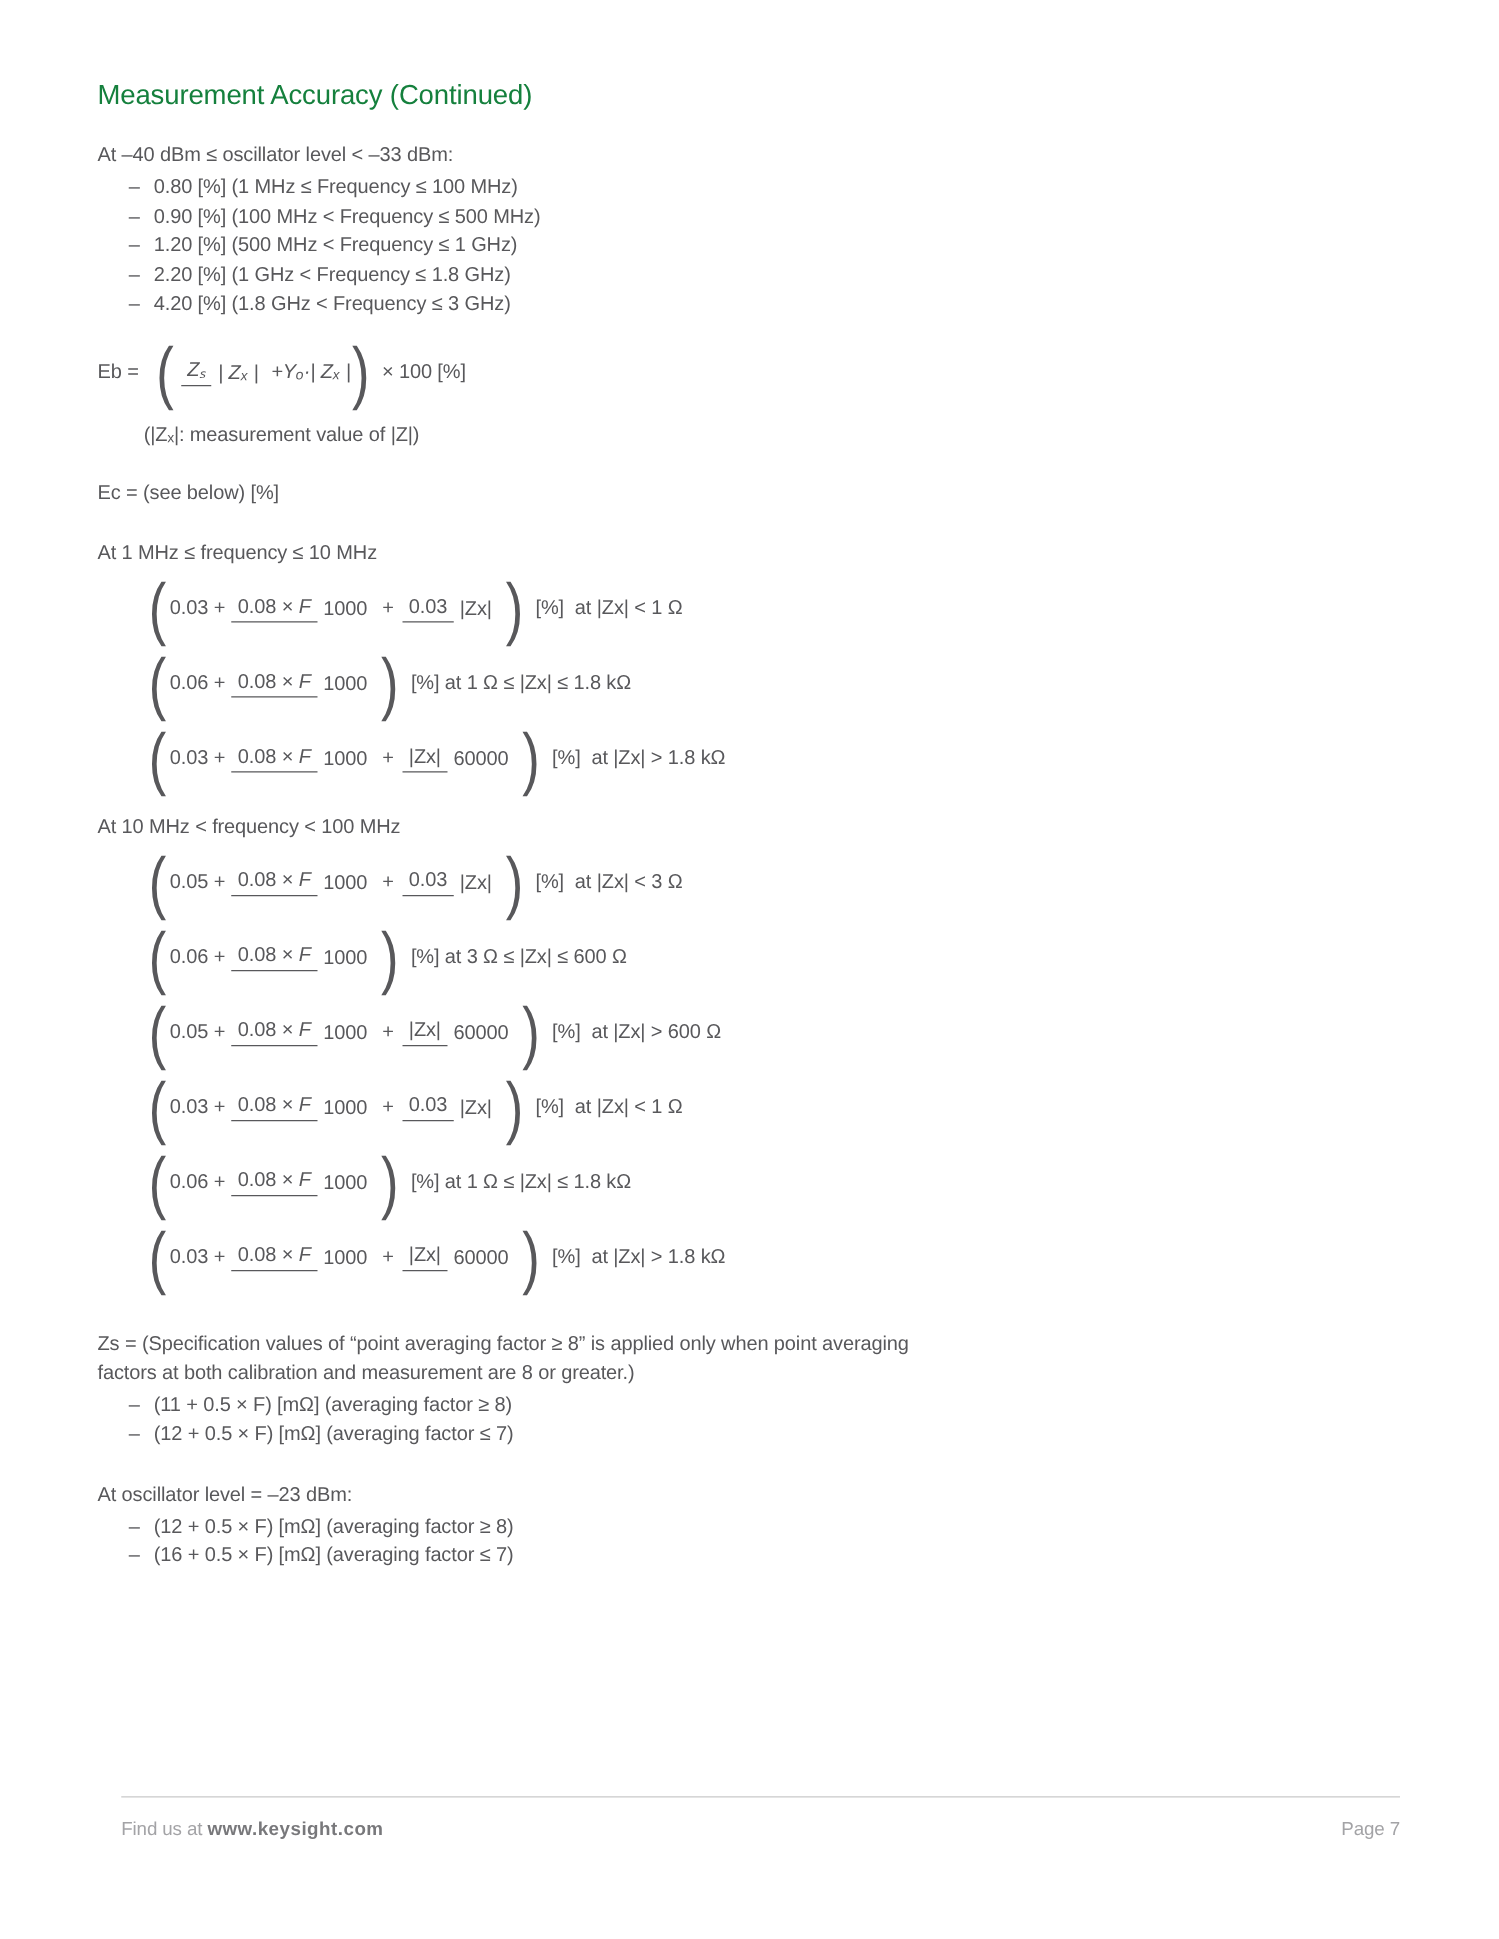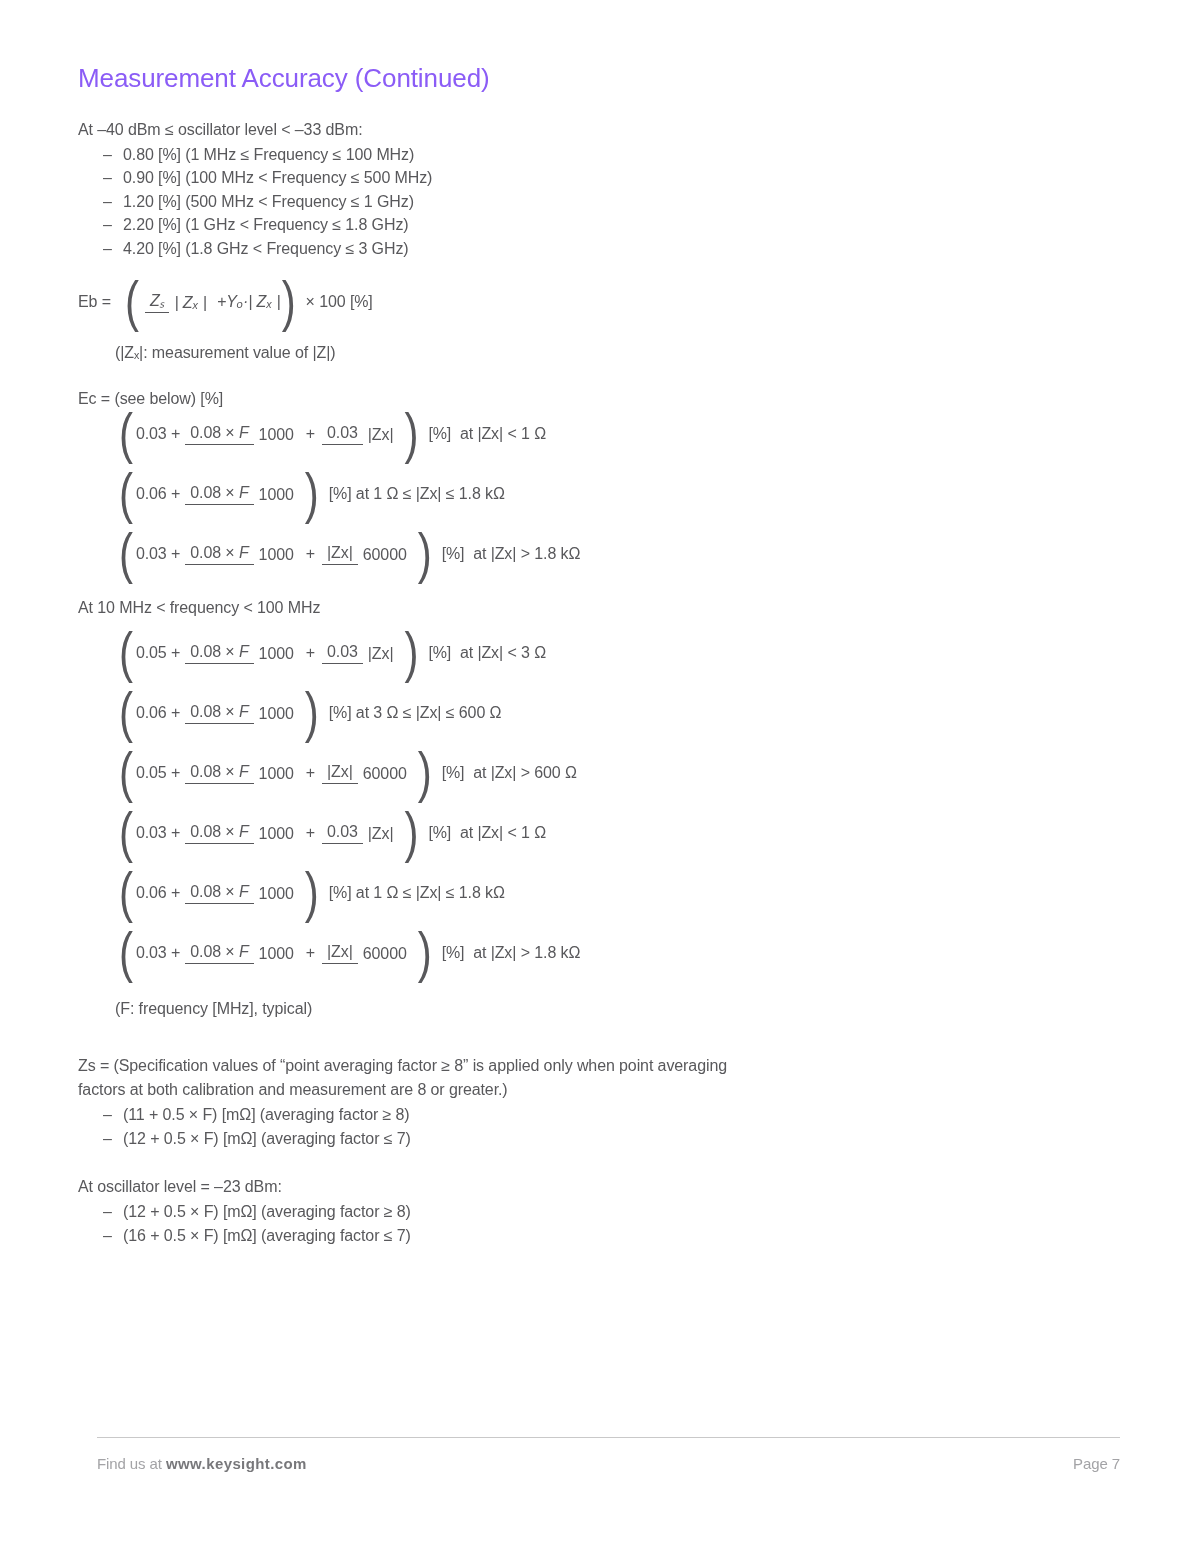--- a/index.html
+++ b/index.html
@@ -9,23 +9,23 @@
     background: #ffffff;
     font-family: "Liberation Sans", sans-serif;
     color: #58585b;
     position: relative;
     overflow: hidden;
     letter-spacing: -0.1px;
   }
   .content { padding: 64px 78px 0 78px; }
 
   .title {
-    font-size: 26px;
+    font-size: 22px;
     font-weight: 400;
-    color: #8b5cf6;
+    color: #15803d;
     margin: 0 0 26px 0;
     line-height: 1.1;
   }
 
   .para { font-size: 16px; line-height: 22px; margin: 0; }
 
   .blist { margin: 2px 0 0 25px; }
   .bitem { display: flex; font-size: 16px; line-height: 23.5px; }
   .bitem .dash { width: 20px; flex: 0 0 20px; }
 
@@ -119,20 +119,21 @@
       <span class="den it">| Zₓ |</span>
     </span>
     <span class="it">+Yₒ·| Zₓ |</span>
     <span class="paren">)</span>
     <span class="tail">× 100 [%]</span>
   </div>
   <p class="caption">(|Zₓ|: measurement value of |Z|)</p>
 
   <p class="para mt-ec">Ec = (see below) [%]</p>
 
+  <p class="sec-head mt-s1">At 1 MHz ≤ frequency ≤ 10 MHz</p>
 
   <div class="frow">
     <span class="paren">(</span>
     <span class="lead">0.03 +</span>
     <span class="frac">
       <span class="num"><span>0.08 × </span><span class="it">F</span></span>
       <span class="den">1000</span>
     </span>
     <span class="plus">+</span>
     <span class="frac">
@@ -252,21 +253,20 @@
     </span>
     <span class="plus">+</span>
     <span class="frac">
       <span class="num">|Zx|</span>
       <span class="den">60000</span>
     </span>
     <span class="paren">)</span>
     <span class="tail">[%]  at |Zx| &gt; 1.8 kΩ</span>
   </div>
 
-  <p class="fnote">(F: frequency [MHz], typical)</p>
 
   <p class="para zs">
     <span>Zs = (Specification values of “point averaging factor ≥ 8” is applied only when point averaging</span><br>
     <span>factors at both calibration and measurement are 8 or greater.)</span>
   </p>
 
   <div class="blist">
     <div class="bitem">
         <span class="dash">–</span>
         <span>(11 + 0.5 × F) [mΩ] (averaging factor ≥ 8)</span>

